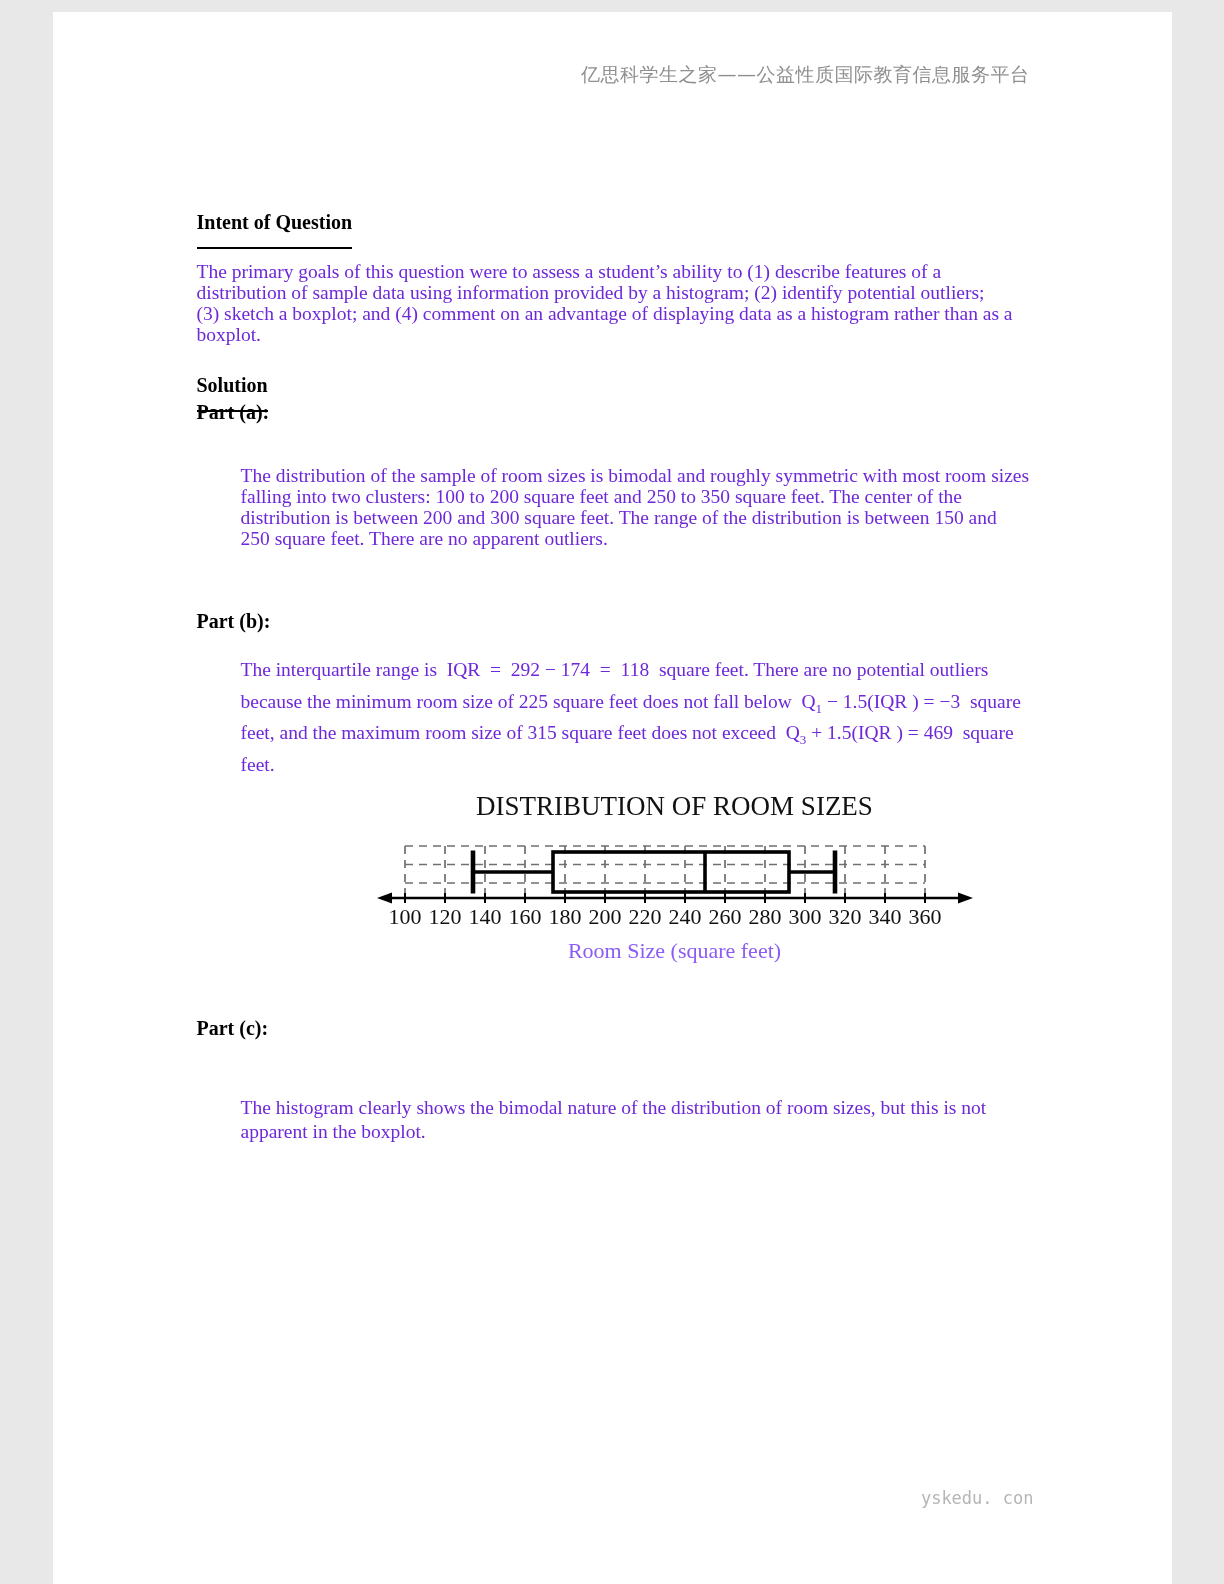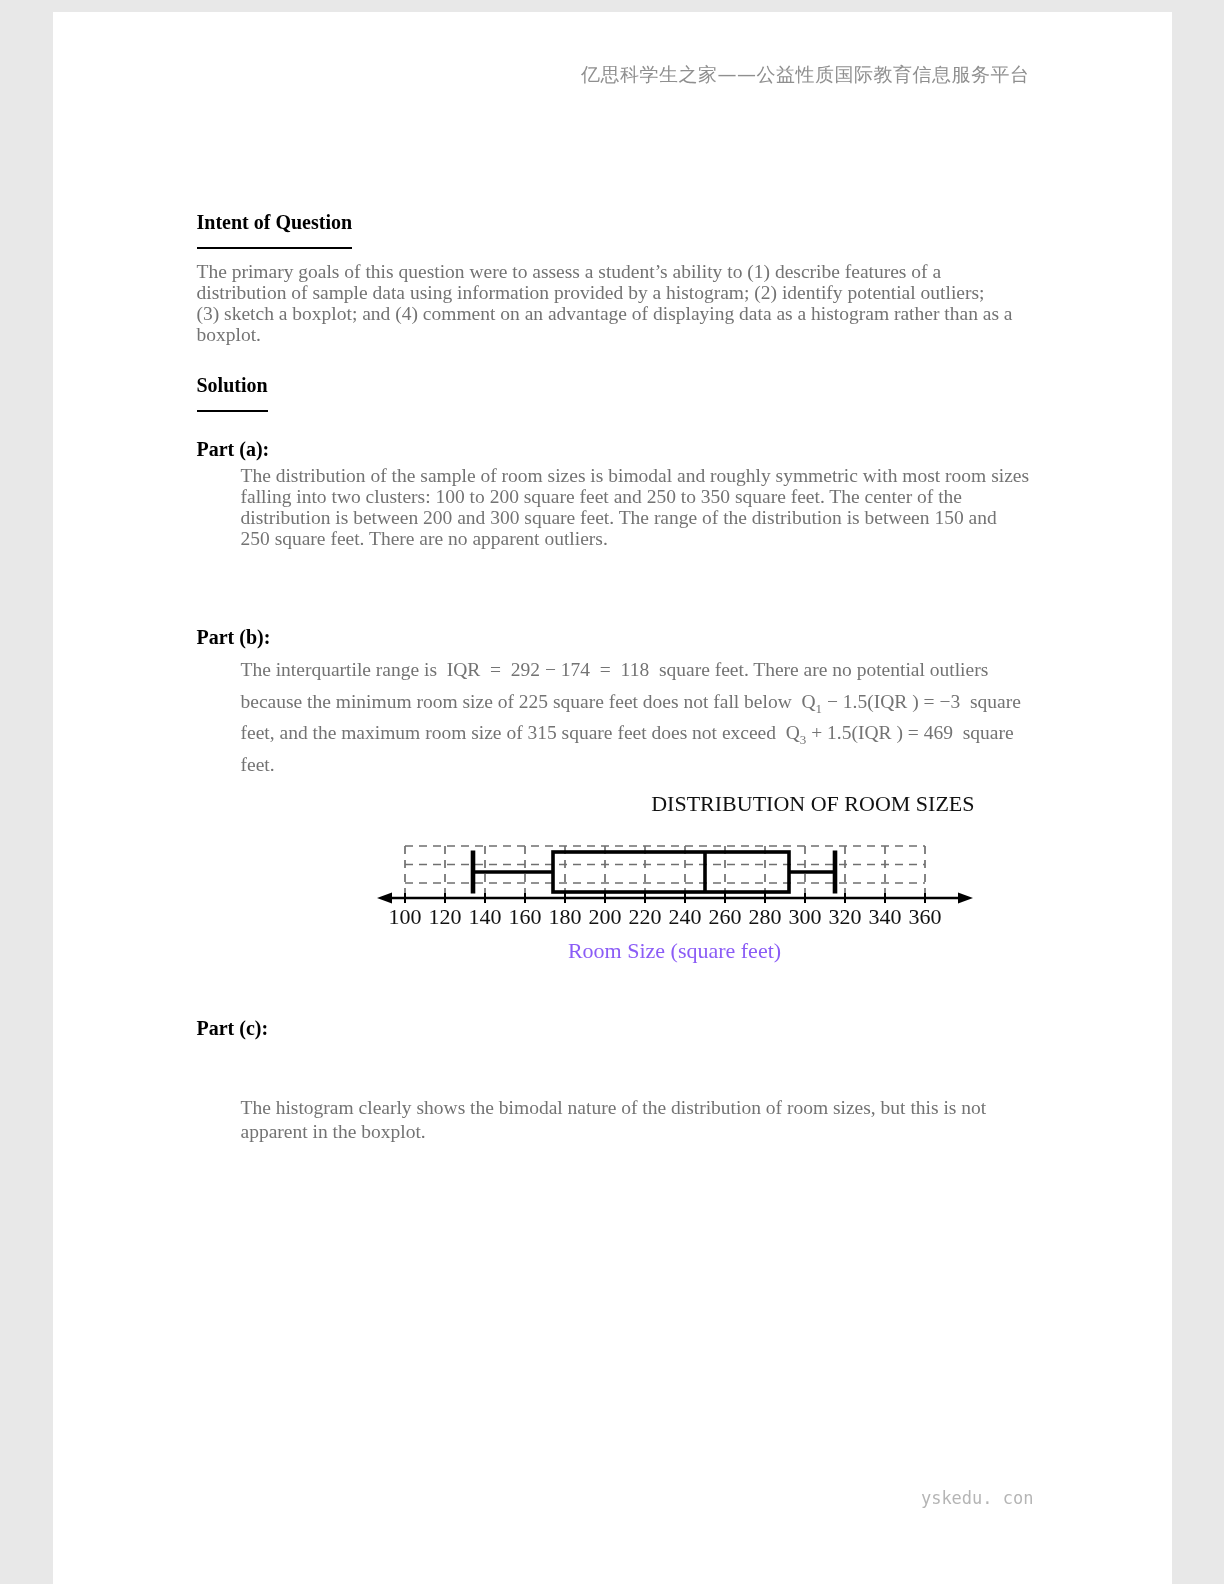--- a/index.html
+++ b/index.html
@@ -19,28 +19,28 @@
   .doc-title {
     top:138px; left:144px; width:936px; text-align:center;
     font-size:26px; font-weight:bold; line-height:1; letter-spacing:0.3px;
   }
 
   .shead { font-size:20px; font-weight:bold; line-height:1.1; }
   .shead .ul { border-bottom:2.5px solid #000; padding-bottom:14px; display:inline-block; }
 
   .plabel { font-size:20px; font-weight:bold; line-height:1.1; }
 
-  .para { font-size:19.5px; color:#737373; }
+  .para { font-size:19.5px; color:#6d28d9; }
   .para .line { height:21px; line-height:21px; white-space:pre; }
   .para-wide .line { height:31.5px; line-height:31.5px; }
   .para-c .line { height:24px; line-height:24px; }
   sub { font-size:13px; line-height:0; }
 
   .figure { left:322px; width:600px; }
-  .fig-title { top:779px; text-align:right; font-size:22px; color:#111; }
+  .fig-title { top:779px; text-align:center; font-size:27px; color:#111; }
   .fig-xlabel { top:926px; text-align:center; font-size:22px; color:#8b5cf6; }
   .fig-plot { top:830px; height:90px; }
   svg text { font-family:"Liberation Serif", serif; font-size:22px; fill:#111; }
   .g  { stroke:#6f6f6f; stroke-width:1.7; stroke-dasharray:8 6; fill:none; }
   .ax { stroke:#000; stroke-width:2.6; }
   .tk { stroke:#000; stroke-width:2; }
   .bx { fill:none; stroke:#000; stroke-width:3.6; }
   .bd { stroke:#000; stroke-width:3.6; }
   .cap{ stroke:#000; stroke-width:4.6; }
 
@@ -66,30 +66,30 @@
       <div class="line"><span>The primary goals of this question were to assess a student’s ability to (1) describe features of a</span></div>
       <div class="line"><span>distribution of sample data using information provided by a histogram; (2) identify potential outliers;</span></div>
       <div class="line"><span>(3) sketch a boxplot; and (4) comment on an advantage of displaying data as a histogram rather than as a</span></div>
       <div class="line"><span>boxplot.</span></div>
     </div>
 
   <div class="abs shead" style="top:362px; left:144px;">
     <span class="ul">Solution</span>
   </div>
 
-  <div class="abs plabel" style="top:426px; left:144px;">Part (a):</div>
+  <div class="abs plabel" style="top:389px; left:144px;">Part (a):</div>
 
   <div class="abs para" style="top:453px; left:188px;">
       <div class="line"><span>The distribution of the sample of room sizes is bimodal and roughly symmetric with most room sizes</span></div>
       <div class="line"><span>falling into two clusters: 100 to 200 square feet and 250 to 350 square feet. The center of the</span></div>
       <div class="line"><span>distribution is between 200 and 300 square feet. The range of the distribution is between 150 and</span></div>
       <div class="line"><span>250 square feet. There are no apparent outliers.</span></div>
     </div>
 
-  <div class="abs plabel" style="top:614px; left:144px;">Part (b):</div>
+  <div class="abs plabel" style="top:598px; left:144px;">Part (b):</div>
 
   <div class="abs para para-wide" style="top:642px; left:188px;">
       <div class="line"><span>The interquartile range is  IQR  =  292 − 174  =  118  square feet. There are no potential outliers</span></div>
       <div class="line"><span>because the minimum room size of 225 square feet does not fall below  Q</span><sub>1</sub><span> − 1.5(IQR ) = −3  square</span></div>
       <div class="line"><span>feet, and the maximum room size of 315 square feet does not exceed  Q</span><sub>3</sub><span> + 1.5(IQR ) = 469  square</span></div>
       <div class="line"><span>feet.</span></div>
     </div>
 
   <div class="abs figure fig-title">DISTRIBUTION OF ROOM SIZES</div>
 

